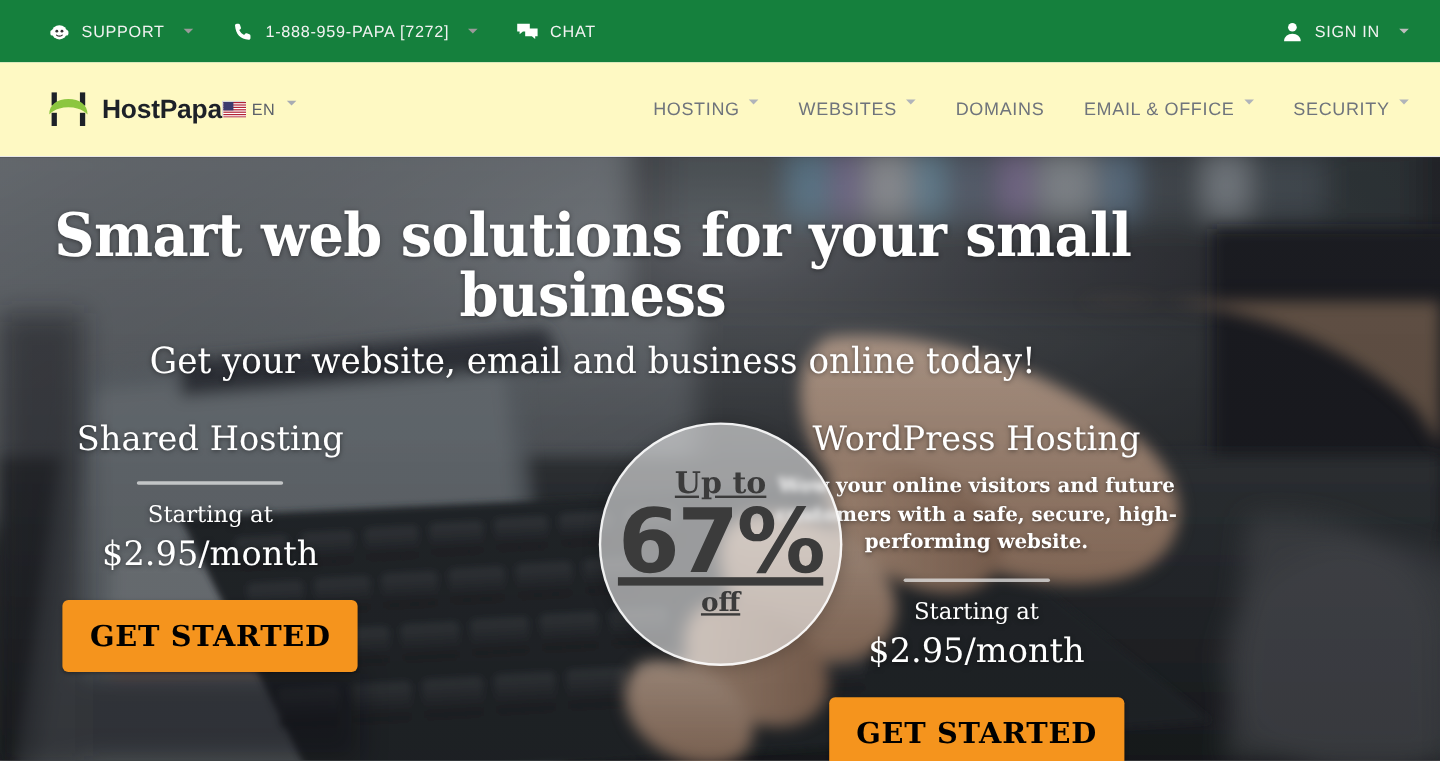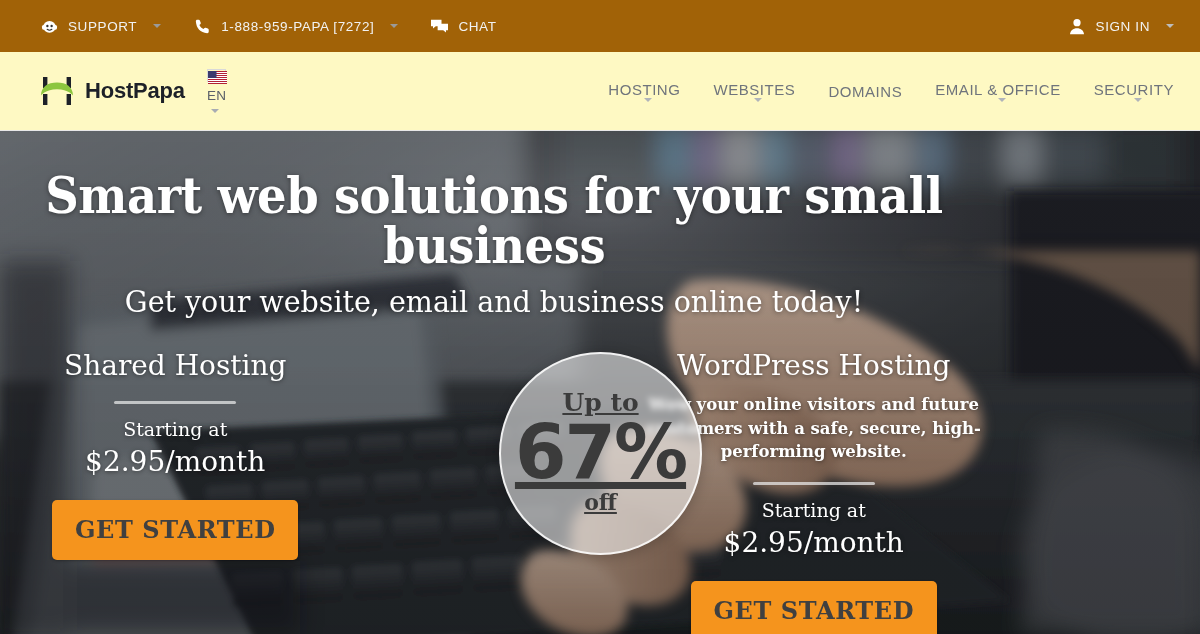--- a/index.html
+++ b/index.html
@@ -4,21 +4,21 @@
 <style>
   * { margin:0; padding:0; box-sizing:border-box; }
   html, body {
     width:1200px; height:634px; overflow:hidden;
     font-family:"Liberation Sans", sans-serif;
     background:#fff;
   }
 
   
   .topbar {
-    height:52px; background:#a16207;
+    height:52px; background:#15803d;
     display:flex; align-items:center;
     padding:0 26px 0 40px;
     color:#fff;
   }
   .topbar-left { display:flex; align-items:center; gap:0; }
   .topbar-right { margin-left:auto; display:flex; align-items:center; }
   .tb-item {
     display:flex; align-items:center; gap:9px;
     font-size:13.5px; letter-spacing:.6px;
     color:#f2f2f2; cursor:pointer;
@@ -45,34 +45,33 @@
     border-bottom:1px solid #e8e8e8;
   }
   .brand { display:flex; align-items:center; gap:11px; cursor:pointer; }
   .logo-mark { width:34px; height:30px; position:relative; display:block; }
   .brand-name {
     font-size:22px; font-weight:700; color:#1d2128;
     letter-spacing:-.2px;
   }
   .lang {
     display:flex; align-items:flex-start; gap:6px;
-    margin-left:22px; cursor:pointer;flex-direction:column;
+    cursor:pointer;
   }
   .flag { width:19px; height:13px; display:block; border:1px solid #d9d9d9; }
   .lang-label { font-size:13.5px; color:#5b6069; letter-spacing:.3px; }
   .lang .caret { margin-left:4px; border-top-color:#a8acb3; }
 
   .navlinks { margin-left:auto; display:flex; align-items:center; }
   .navlink {
-    display:flex; align-items:center;
+    display:flex; 
     font-size:15px; color:#6f747c;
     letter-spacing:.55px; cursor:pointer;
     padding:0 0 0 0; margin-left:33px;
     white-space:nowrap;
-    flex-direction:column;
   }
   .navlink:first-child { margin-left:0; }
   .navlink .caret { border-top-color:#b0b4ba; margin-left:8px; }
 
   
   .hero {
     position:relative; width:1200px; height:503px;
     overflow:hidden; background:#3a3a3c;
   }
   .hero-bg { position:absolute; inset:0; }
@@ -126,21 +125,21 @@
     font-size:19px; margin-top:14px;
     text-shadow:0 1px 4px rgba(0,0,0,.5);
   }
   .price {
     font-family:"DejaVu Serif", serif;
     font-size:28px; margin-top:7px; line-height:1.1;
     text-shadow:0 1px 4px rgba(0,0,0,.5);
   }
   .cta {
     display:block; width:246px; margin:22px auto 0;
-    background:#f5941d; color:#404040; border:none;
+    background:#f5941d; color:#000000; border:none;
     border-radius:5px; padding:15px 0 16px;
     font-family:"DejaVu Serif", serif;
     font-weight:700; font-size:24px; letter-spacing:.6px;
     cursor:pointer; box-shadow:0 1px 3px rgba(0,0,0,.3);
   }
   .guarantee {
     font-family:"DejaVu Serif", serif;
     font-weight:700; font-size:12.5px; margin-top:15px;
     text-shadow:0 1px 3px rgba(0,0,0,.55);
   }

